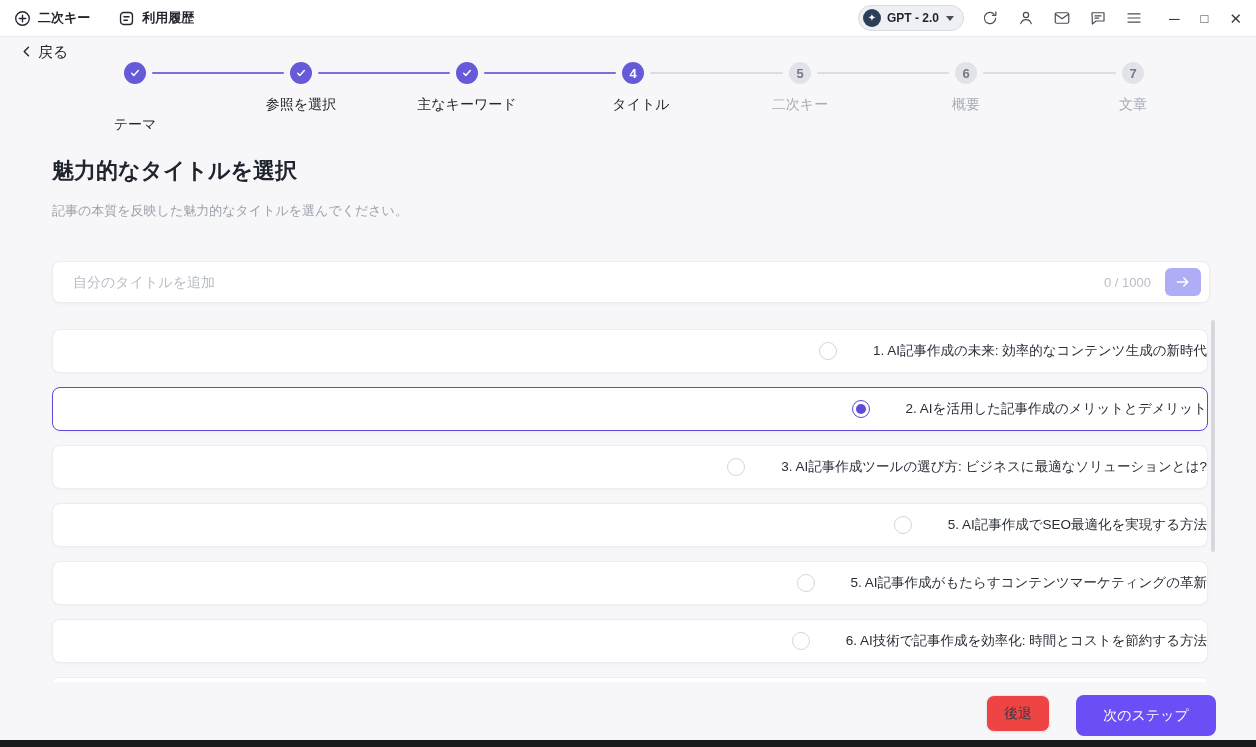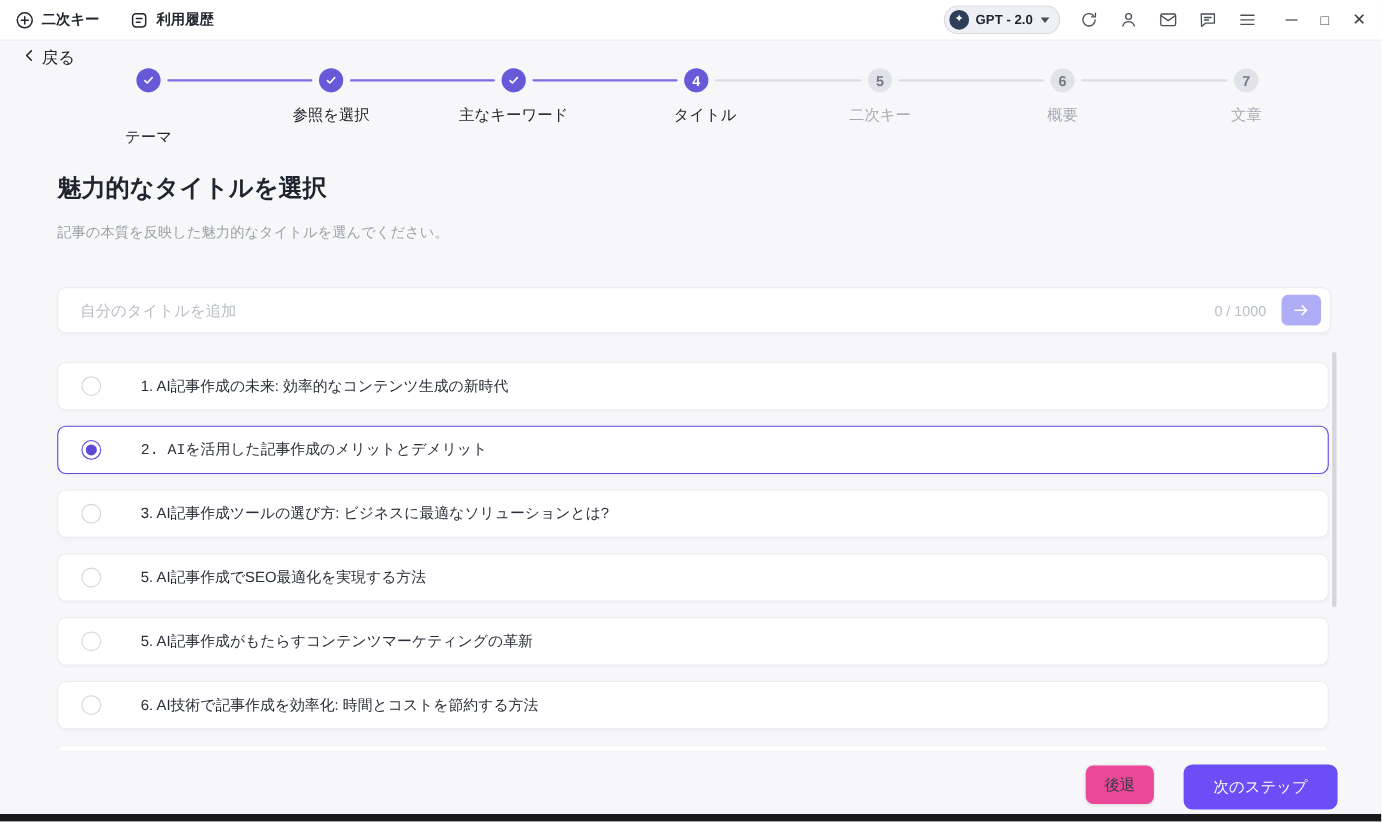--- a/index.html
+++ b/index.html
@@ -54,35 +54,35 @@
     padding:0 8px 0 18px;box-shadow:0 1px 3px rgba(20,20,40,.04);}
   .title-input{flex:1;border:none;outline:none;font-size:14px;color:#23262e;background:transparent;
     font-family:inherit;}
   .title-input::placeholder{color:#b9bdc6;}
   .char-counter{font-size:13px;color:#b9bdc6;margin-right:14px;white-space:nowrap;}
   .submit-arrow{width:36px;height:28px;border-radius:6px;background:var(--accent-muted);
     display:flex;align-items:center;justify-content:center;cursor:pointer;}
 
   .option-row{position:absolute;left:52px;width:1156px;height:44px;background:#fff;
     border:1px solid var(--card-border);border-radius:8px;display:flex;align-items:center;
-    padding-left:21px;gap:36px;cursor:pointer;box-shadow:0 1px 3px rgba(20,20,40,.03);}
-  .option-row.selected{border:1.5px solid var(--selected-border);font-family:Liberation Mono, monospace;}
+    padding-left:21px;gap:36px;cursor:pointer;box-shadow:0 1px 3px rgba(20,20,40,.03);justify-content:flex-end;}
+  .option-row.selected{border:1.5px solid var(--selected-border);}
   .radio{width:18px;height:18px;border-radius:50%;border:1.5px solid #d4d6dc;background:#fff;flex:none;
     display:flex;align-items:center;justify-content:center;}
   .radio.checked{border-color:var(--selected-border);}
   .radio.checked::after{content:"";width:10px;height:10px;border-radius:50%;background:var(--selected-border);}
   .option-text{font-size:13.5px;color:#2a2e38;}
   .option-partial{position:absolute;left:52px;top:677px;width:1156px;height:5px;background:#fff;
     border:1px solid var(--card-border);border-bottom:none;border-radius:8px 8px 0 0;}
 
   .scroll-thumb{position:absolute;left:1211px;top:320px;width:4px;height:232px;background:#d5d7dc;
     border-radius:2px;cursor:pointer;}
 
   
-  .btn-back{position:absolute;left:986px;top:695px;width:64px;height:37px;background:#ec4899;
+  .btn-back{position:absolute;left:986px;top:695px;width:64px;height:37px;background:#ef4444;
     border:1px solid #e7e8ec;border-radius:8px;display:flex;align-items:center;justify-content:center;
     font-size:14px;color:#353a45;cursor:pointer;box-shadow:0 1px 2px rgba(20,20,40,.04);}
   .btn-next{position:absolute;left:1076px;top:695px;width:140px;height:41px;background:var(--accent);
     border-radius:8px;display:flex;align-items:center;justify-content:center;
     font-size:14px;color:#fff;cursor:pointer;}
   .bottom-strip{position:absolute;left:0;bottom:0;width:1256px;height:7px;background:#1a1a1d;}
 </style>
 </head>
 <body>
 

